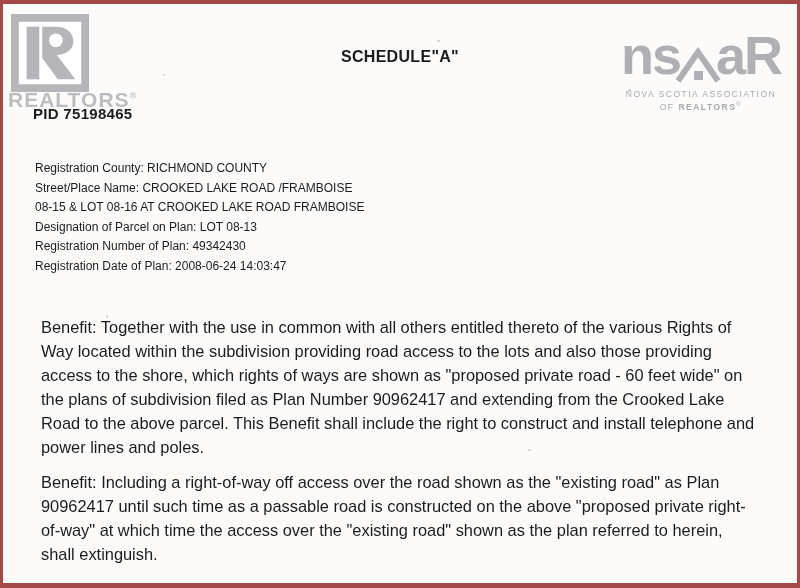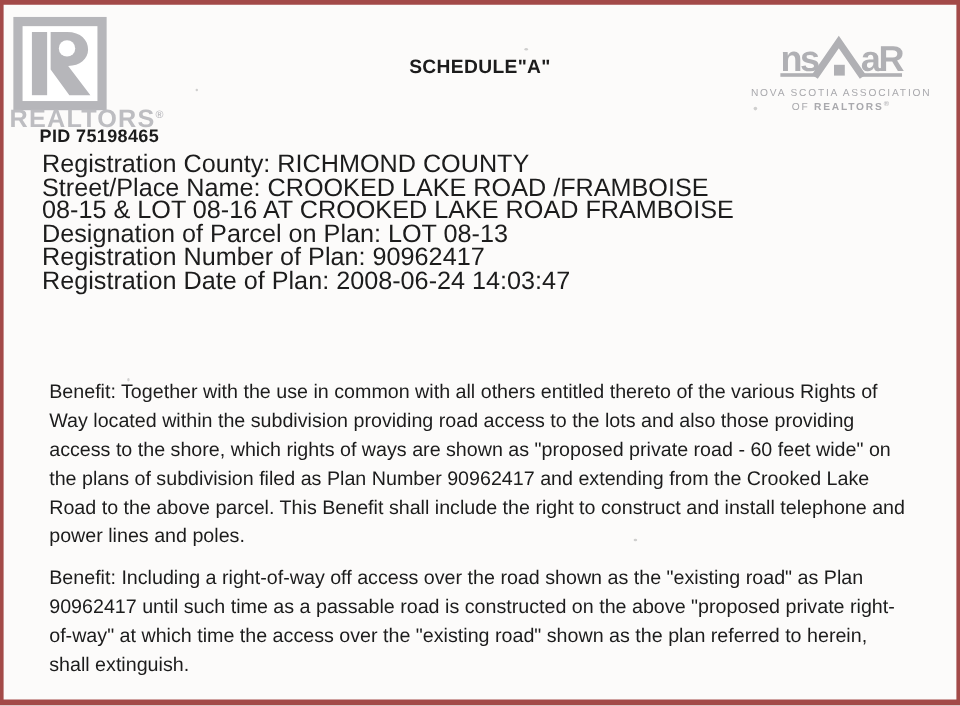--- a/index.html
+++ b/index.html
@@ -25,30 +25,30 @@
   .realtor-word sup{font-size:9px;color:#bdbdc1;}
   
   .schedule-title{
     position:absolute;top:44px;left:0;width:100%;
     text-align:center;font-size:16px;font-weight:bold;
     letter-spacing:.3px;
   }
   
   .nsar{position:absolute;top:24px;right:14px;width:164px;text-align:center;color:#aeaeb2;}
   .nsar-wordmark{display:flex;align-items:flex-end;justify-content:center;line-height:1;}
-  .nsar-txt{font-size:30px;font-weight:bold;letter-spacing:-2px;color:#b0b0b4;text-decoration:underline;}
+  .nsar-txt{font-size:54px;font-weight:bold;letter-spacing:-2px;color:#b0b0b4;}
   .nsar-roof{margin:0 -5px -1px -5px;}
   .nsar-tagline1{margin-top:7px;font-size:8.5px;letter-spacing:1.5px;color:#a9a9ad;white-space:nowrap;text-align:center;}
   .nsar-tagline2{margin-top:2px;font-size:8.5px;letter-spacing:1.5px;color:#a9a9ad;white-space:nowrap;}
   .nsar-tagline2 b{font-weight:bold;}
   .nsar-tagline2 sup{font-size:6px;}
   
   .pid{position:absolute;left:30px;top:101px;font-size:15px;font-weight:bold;letter-spacing:.3px;}
   
-  .registration{position:absolute;left:32px;top:123px;width:730px;font-size:21px;line-height:19.5px;}
+  .registration{position:absolute;left:32px;top:155px;width:730px;font-size:12px;line-height:19.5px;}
   
   .benefit{position:absolute;left:38px;width:718px;font-size:16.4px;line-height:24px;}
   .benefit-1{top:311px;}
   .benefit-2{top:466px;}
   .benefit b{font-weight:normal;text-align:right;}
   
   .speck{position:absolute;background:#9a9a9a;opacity:.45;border-radius:50%;}
 </style>
 </head>
 <body>
@@ -80,21 +80,21 @@
     <div class="nsar-tagline2"><span>OF </span><b>REALTORS</b><sup>®</sup></div>
   </div>
 
   <div class="pid">PID 75198465</div>
 
   <div class="registration">
     <div>Registration County: RICHMOND COUNTY</div>
     <div>Street/Place Name: CROOKED LAKE ROAD /FRAMBOISE</div>
     <div>08-15 &amp; LOT 08-16 AT CROOKED LAKE ROAD FRAMBOISE</div>
     <div>Designation of Parcel on Plan: LOT 08-13</div>
-    <div>Registration Number of Plan: 90962417</div>
+    <div>Registration Number of Plan: 49342430</div>
     <div>Registration Date of Plan: 2008-06-24 14:03:47</div>
   </div>
 
   <div class="benefit benefit-1"><b>Benefit:</b><span> Together with the use in common with all others entitled thereto of the various Rights of Way located within the subdivision providing road access to the lots and also those providing access to the shore, which rights of ways are shown as "proposed private road - 60 feet wide" on the plans of subdivision filed as Plan Number 90962417 and extending from the Crooked Lake Road to the above parcel. This Benefit shall include the right to construct and install telephone and power lines and poles.</span></div>
 
   <div class="benefit benefit-2"><b>Benefit:</b><span> Including a right-of-way off access over the road shown as the "existing road" as Plan 90962417 until such time as a passable road is constructed on the above "proposed private right-of-way" at which time the access over the "existing road" shown as the plan referred to herein, shall extinguish.</span></div>
 
   <div class="speck" style="left:434px;top:36px;width:3px;height:2px;"></div>
   <div class="speck" style="left:625px;top:85px;width:3px;height:3px;"></div>
   <div class="speck" style="left:160px;top:70px;width:2px;height:2px;"></div>

